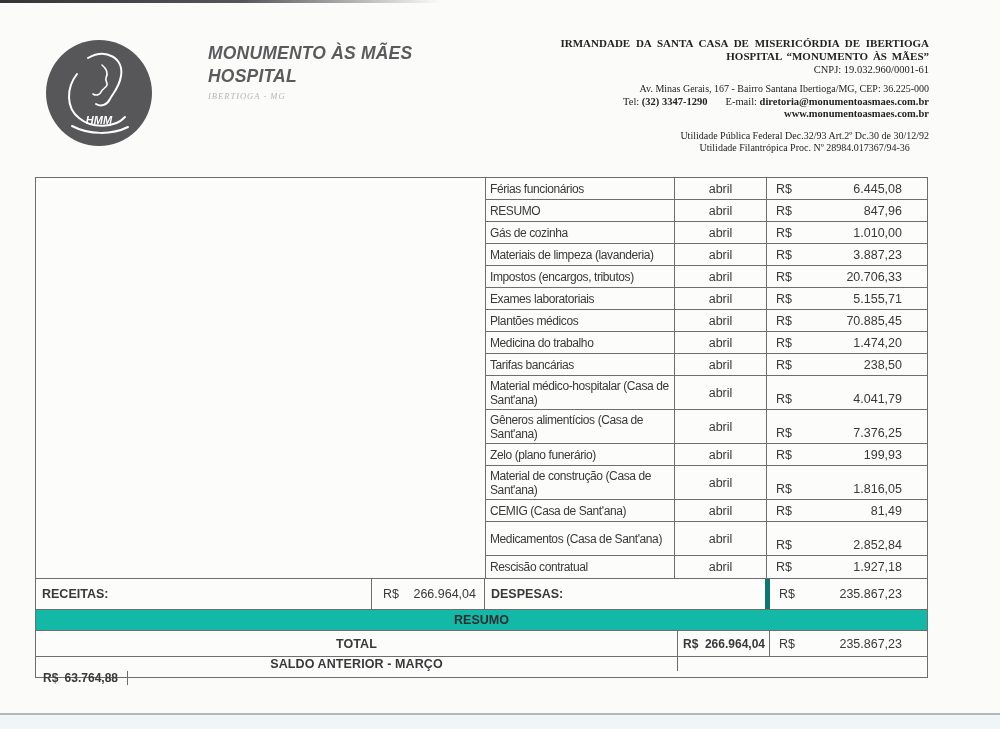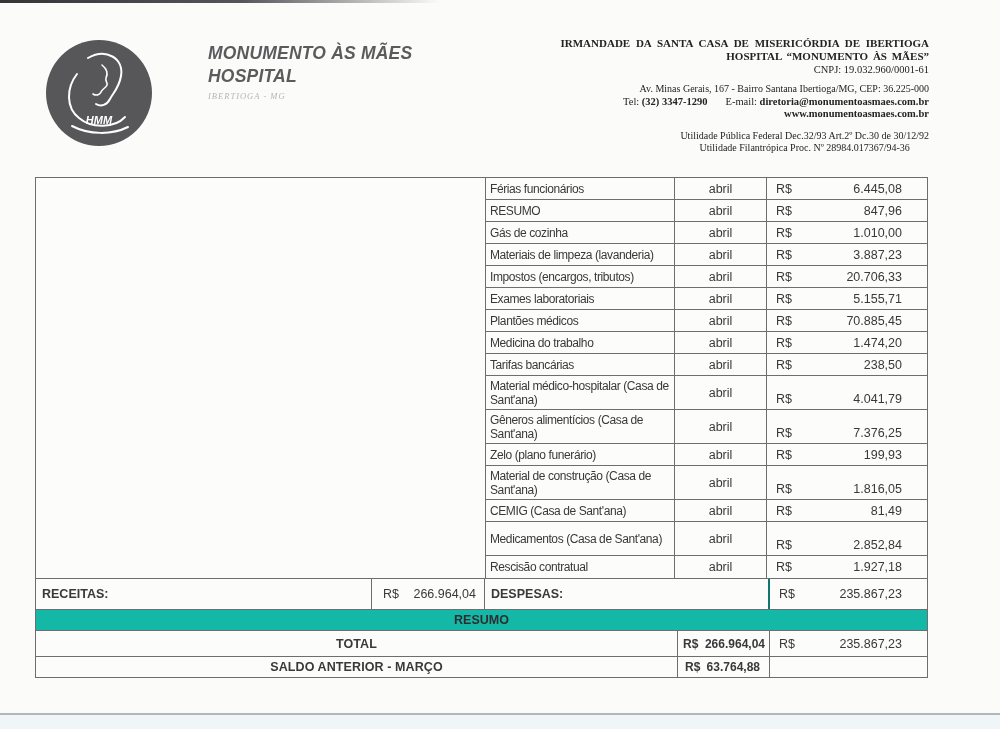--- a/index.html
+++ b/index.html
@@ -68,31 +68,31 @@
   }
   .tall .c-desc { white-space:normal; }
   .c-month { width:92px; border-right:1px solid #6e6e70; display:flex; align-items:center; justify-content:center; }
   .c-val { width:160px; display:flex; align-items:center; justify-content:space-between; padding:0 25px 0 9px; }
   .tall .c-val { align-items:flex-end; padding-bottom:3px; }
 
   .brow { display:flex; border-top:1px solid #6e6e70; align-items:stretch; }
   .receitas-row { height:31px; }
   .rc1 { width:336px; border-right:1px solid #6e6e70; font-weight:bold; padding-left:6px; display:flex; align-items:center; }
   .rc2 { width:113px; border-right:1px solid #6e6e70; display:flex; justify-content:space-between; align-items:center; padding:0 8px 0 11px; }
-  .rc3 { width:285px; border-right:2px solid #0f766e; font-weight:bold; padding-left:6px; display:flex; align-items:center; }
+  .rc3 { width:285px; border-right:5px solid #0f766e; font-weight:bold; padding-left:6px; display:flex; align-items:center; }
   .rc4 { flex:1; display:flex; justify-content:space-between; align-items:center; padding:0 25px 0 9px; }
 
   .resumo-row {
     height:21px; background:#14b8a6; border-top:1px solid #6e6e70;
     display:flex; align-items:center; justify-content:center;
     font-weight:bold; color:#2e2e30;
   }
 
   .total-row { height:26px; }
-  .saldo-row { height:21px; }
+  .saldo-row { height:21px;flex-direction:column; }
   .tc1 { width:642px; border-right:1px solid #6e6e70; font-weight:bold; display:flex; align-items:center; justify-content:center; letter-spacing:.1px; }
   .tc2 { width:92px; border-right:1px solid #6e6e70; display:flex; justify-content:space-between; align-items:center; padding:0 4px 0 5px; font-weight:bold; font-size:12px; }
   .tc2.saldo { padding:0 9px 0 7px; }
   .tc3 { flex:1; display:flex; justify-content:space-between; align-items:center; padding:0 25px 0 9px; }
 </style>
 </head>
 <body>
 
 <div class="scan-top-strip"></div>
 

